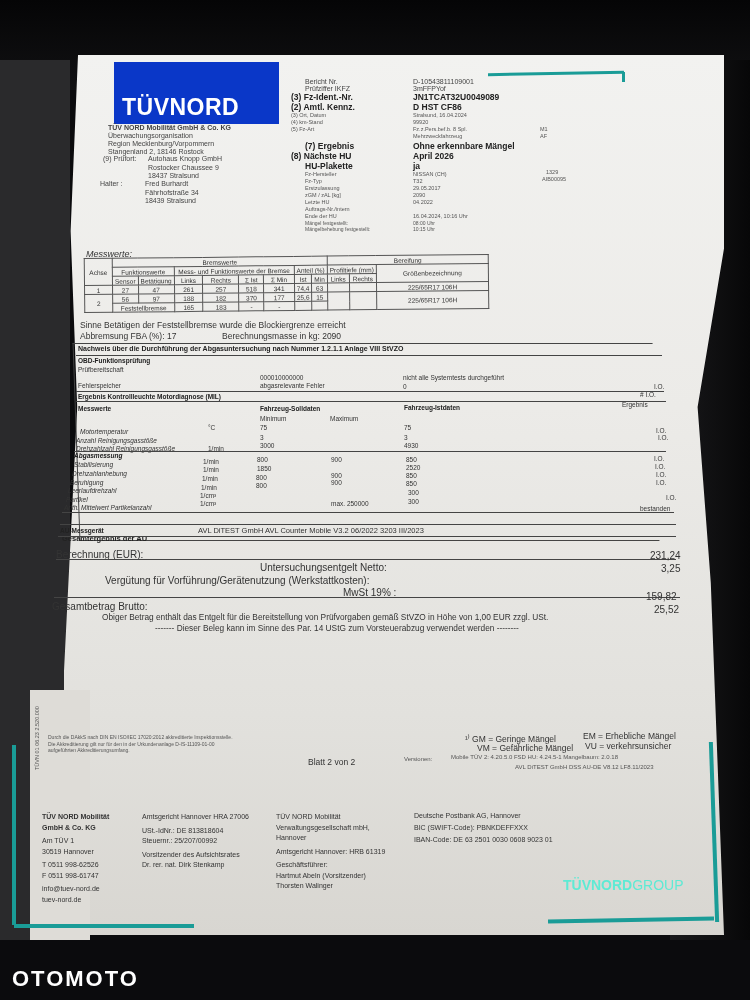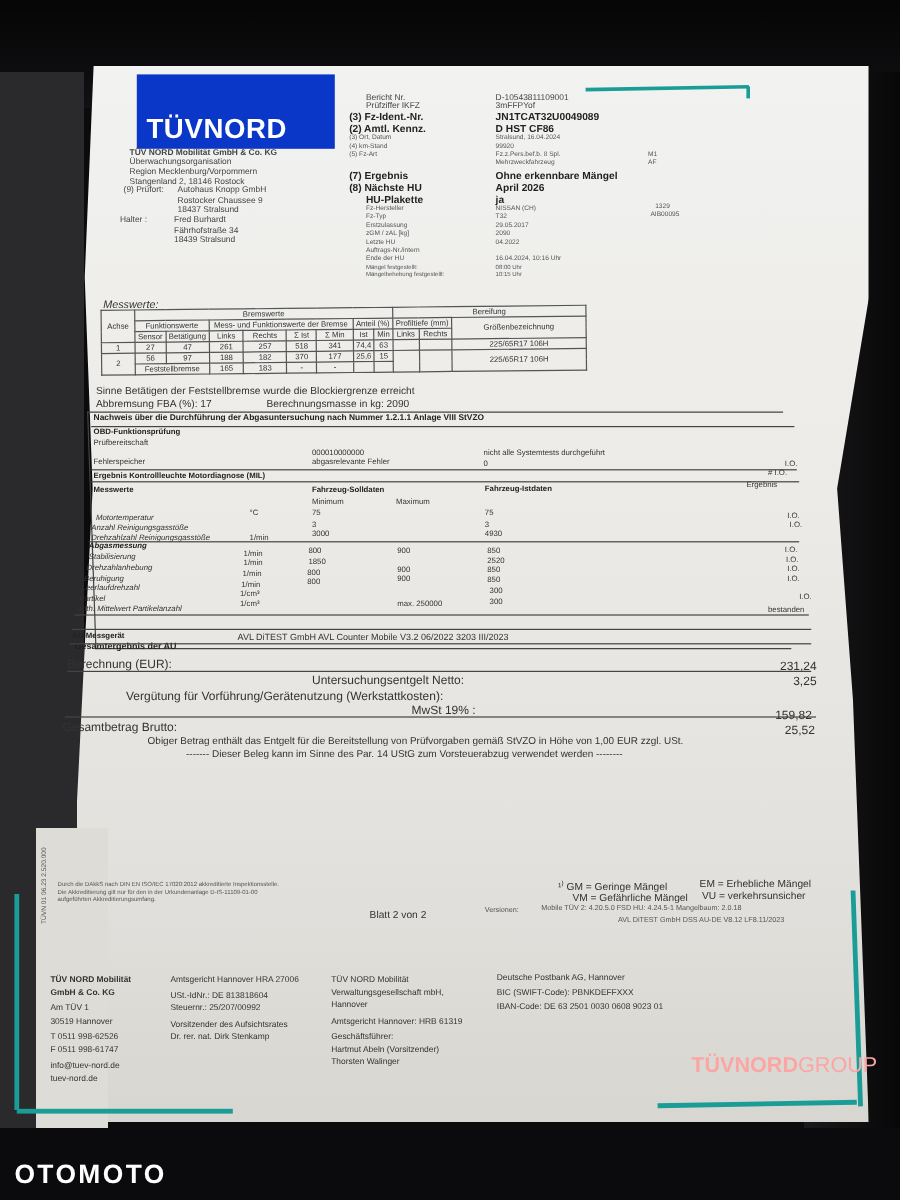--- a/index.html
+++ b/index.html
@@ -79,21 +79,21 @@
     <div class="abs valb" style="left:125px;top:24px;font-size:8.5px">D  HST CF86</div>
     <div class="abs tiny" style="left:3px;top:34px">(3)  Ort, Datum</div>
     <div class="abs tiny" style="left:125px;top:34px">Stralsund, 16.04.2024</div>
     <div class="abs tiny" style="left:3px;top:41px">(4)  km-Stand</div>
     <div class="abs tiny" style="left:125px;top:41px">99920</div>
     <div class="abs tiny" style="left:3px;top:48px">(5)  Fz-Art</div>
     <div class="abs tiny" style="left:125px;top:48px">Fz.z.Pers.bef.b. 8 Spl.</div>
     <div class="abs tiny" style="left:252px;top:48px">M1</div>
     <div class="abs tiny" style="left:125px;top:55px">Mehrzweckfahrzeug</div>
     <div class="abs tiny" style="left:252px;top:55px">AF</div>
-    <div class="abs lblb" style="left:3px;top:63px;font-size:8.5px">(7) Ergebnis</div>
+    <div class="abs lblb" style="left:17px;top:63px;font-size:8.5px">(7) Ergebnis</div>
     <div class="abs valb" style="left:125px;top:63px;font-size:8.5px">Ohne erkennbare Mängel</div>
     <div class="abs lblb" style="left:3px;top:73px;font-size:8.5px">(8) Nächste HU</div>
     <div class="abs valb" style="left:125px;top:73px;font-size:8.5px">April 2026</div>
     <div class="abs lblb" style="left:17px;top:83px;font-size:8.5px">HU-Plakette</div>
     <div class="abs valb" style="left:125px;top:83px;font-size:8.5px">ja</div>
     <div class="abs tiny" style="left:17px;top:93px">Fz-Hersteller</div>
     <div class="abs tiny" style="left:125px;top:93px">NISSAN (CH)</div>
     <div class="abs tiny" style="left:258px;top:91px">1329</div>
     <div class="abs tiny" style="left:17px;top:100px">Fz-Typ</div>
     <div class="abs tiny" style="left:125px;top:100px">T32</div>
@@ -269,21 +269,21 @@
 <div class="rule" style="left:56px;top:559px;width:620px"></div>
 <div class="abs calc" style="left:260px;top:562px">Untersuchungsentgelt Netto:</div>
 <div class="abs calc" style="left:650px;top:550px">231,24</div>
 <div class="abs calc" style="left:105px;top:575px">Vergütung für Vorführung/Gerätenutzung (Werkstattkosten):</div>
 <div class="abs calc" style="left:661px;top:563px">3,25</div>
 <div class="abs calc" style="left:343px;top:587px">MwSt 19% :</div>
 <div class="abs calc" style="left:654px;top:604px">25,52</div>
 <div class="rule" style="left:54px;top:597px;width:626px"></div>
 <div class="abs calc" style="left:52px;top:601px">Gesamtbetrag Brutto:</div>
 <div class="abs calc" style="left:646px;top:591px">159,82</div>
-<div class="abs" style="left:123px;top:612px;font-size:8.3px;color:#333">Obiger Betrag enthält das Entgelt für die Bereitstellung von Prüfvorgaben gemäß StVZO in Höhe von 1,00 EUR zzgl. USt.</div>
+<div class="abs" style="left:102px;top:612px;font-size:8.3px;color:#333">Obiger Betrag enthält das Entgelt für die Bereitstellung von Prüfvorgaben gemäß StVZO in Höhe von 1,00 EUR zzgl. USt.</div>
 <div class="abs" style="left:155px;top:623px;font-size:8.3px;color:#333">------- Dieser Beleg kann im Sinne des Par. 14 UStG zum Vorsteuerabzug verwendet werden --------</div>
 
 <div class="abs tiny" style="left:34px;top:770px;transform:rotate(-90deg);transform-origin:left top;font-size:5.5px">TÜVN 01 06.23 2.520.000</div>
 <div class="abs tiny" style="left:48px;top:734px;line-height:6.5px;font-size:5px">
   <div>Durch die DAkkS nach DIN EN ISO/IEC 17020:2012 akkreditierte Inspektionsstelle.</div>
   <div>Die Akkreditierung gilt nur für den in der Urkundenanlage D-IS-11109-01-00</div>
   <div>aufgeführten Akkreditierungsumfang.</div>
 </div>
 <div class="abs" style="left:308px;top:757px;font-size:8.5px;color:#333">Blatt 2 von 2</div>
 <div class="abs" style="left:465px;top:733px;font-size:8.5px;color:#333">¹⁾ GM = Geringe Mängel</div>
@@ -318,17 +318,17 @@
   <div style="margin-top:3px">Amtsgericht Hannover: HRB 61319</div>
   <div style="margin-top:3px">Geschäftsführer:</div>
   <div>Hartmut Abeln (Vorsitzender)</div>
   <div>Thorsten Walinger</div>
 </div>
 <div class="abs foot" style="left:414px;top:810px;line-height:12px">
   <div>Deutsche Postbank AG, Hannover</div>
   <div>BIC (SWIFT-Code): PBNKDEFFXXX</div>
   <div>IBAN-Code: DE 63 2501 0030 0608 9023 01</div>
 </div>
-<div class="abs" style="left:576px;top:877px;font-size:18px;color:#fca5a5">
+<div class="abs" style="left:563px;top:877px;font-size:14px;color:#5eead4">
   <span style="font-weight:bold">TÜVNORD</span><span>GROUP</span>
 </div>
 
 <div class="otomoto">OTOMOTO</div>
 
 </body></html>

